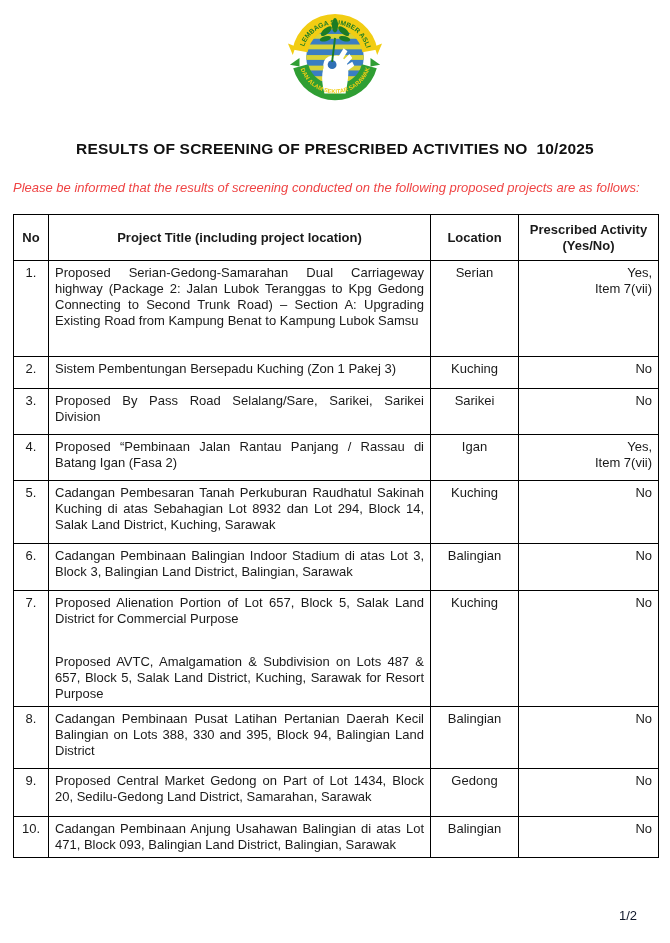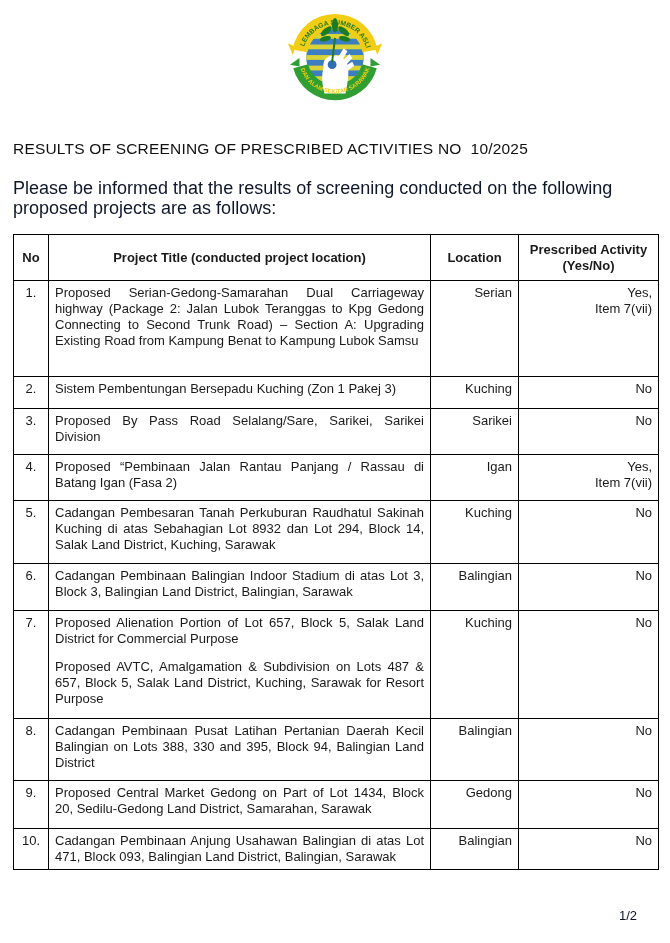--- a/index.html
+++ b/index.html
@@ -4,25 +4,25 @@
 <style>
   html,body{margin:0;padding:0;background:#ffffff;}
   body{
     width:670px;height:943px;position:relative;overflow:hidden;
     font-family:"Liberation Sans","DejaVu Sans",sans-serif;
     color:#1a1a1a;
   }
   .logo-wrap{width:670px;padding-top:9px;text-align:center;}
   .logo-wrap svg{width:96px;height:96px;}
   .doc-title{
-    margin:31px 13px 0 13px;text-align:left;font-weight:normal;
+    margin:31px 13px 0 13px;text-align:center;font-weight:bold;
     font-size:15.5px;letter-spacing:.2px;white-space:pre-wrap;color:#111;
   }
   .intro{
-    margin:20px 13px 0 13px;font-size:18px;line-height:20px;color:#0f172a;
+    margin:20px 13px 0 13px;font-size:13px;line-height:20px;color:#ef4444;font-style:italic;
   }
   table.results{
     margin:16px 0 0 13px;border-collapse:collapse;table-layout:fixed;
     width:645px;
   }
   table.results th, table.results td{
     border:1px solid #000;box-sizing:border-box;
     font-size:13px;line-height:16px;vertical-align:top;
     padding:4px 6px;color:#1a1a1a;
   }
@@ -30,22 +30,22 @@
     font-weight:bold;text-align:center;vertical-align:middle;
     height:46px;white-space:pre-line;
   }
   col.c-no{width:35px;}
   col.c-title{width:382px;}
   col.c-loc{width:88px;}
   col.c-pres{width:140px;}
   td.c-no{text-align:center;}
   td.c-title{text-align:justify;}
   td.c-title p{margin:0;}
-  td.c-title p + p{margin-top:12px;}
-  td.c-loc{text-align:right;}
+  td.c-title p + p{margin-top:27px;}
+  td.c-loc{text-align:center;}
   td.c-pres{text-align:right;white-space:pre-line;}
   tbody tr:nth-child(1) td{height:96px;}
   tbody tr:nth-child(2) td{height:32px;}
   tbody tr:nth-child(3) td{height:46px;}
   tbody tr:nth-child(4) td{height:46px;}
   tbody tr:nth-child(5) td{height:63px;}
   tbody tr:nth-child(6) td{height:47px;}
   tbody tr:nth-child(7) td{height:108px;}
   tbody tr:nth-child(8) td{height:62px;}
   tbody tr:nth-child(9) td{height:48px;}
@@ -119,21 +119,21 @@
 <table class="results">
   <colgroup>
     <col class="c-no">
       <col class="c-title">
       <col class="c-loc">
       <col class="c-pres">
   </colgroup>
   <thead>
     <tr>
       <th>No</th>
-      <th>Project Title (conducted project location)</th>
+      <th>Project Title (including project location)</th>
       <th>Location</th>
       <th>Prescribed Activity
 (Yes/No)</th>
     </tr>
   </thead>
   <tbody>
       <tr>
         <td class="c-no">1.</td>
         <td class="c-title">
           <p>Proposed Serian-Gedong-Samarahan Dual Carriageway highway (Package 2: Jalan Lubok Teranggas to Kpg Gedong Connecting to Second Trunk Road) – Section A: Upgrading Existing Road from Kampung Benat to Kampung Lubok Samsu</p>

